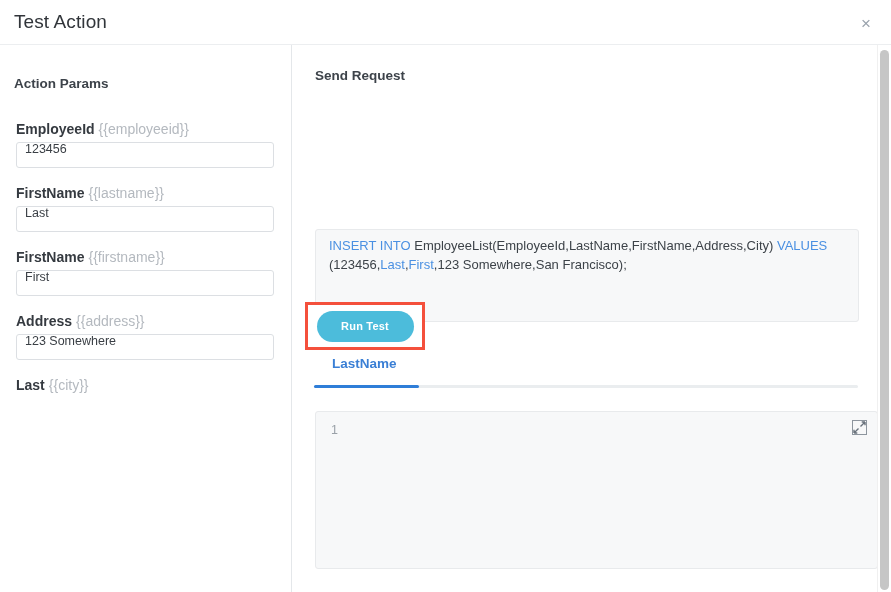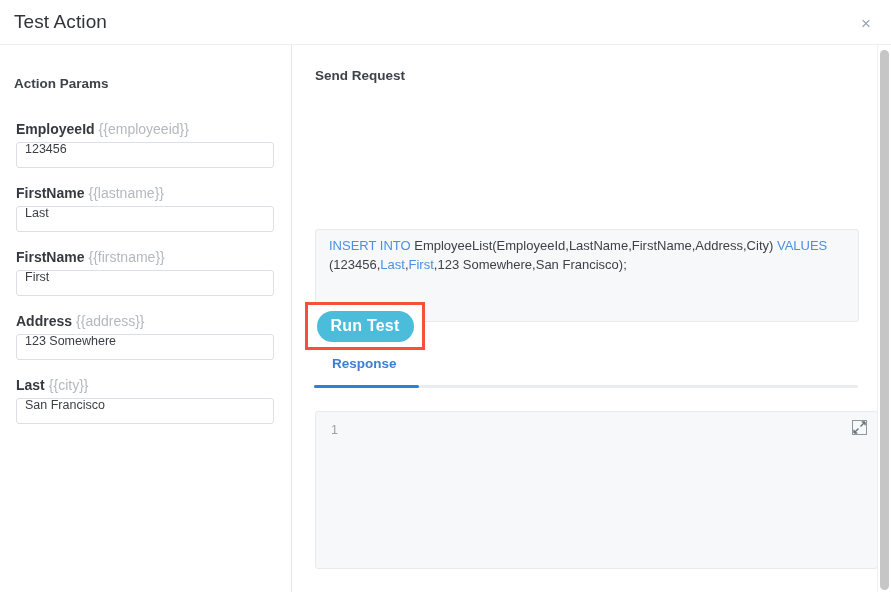--- a/index.html
+++ b/index.html
@@ -213,21 +213,21 @@
     align-items: center;
     justify-content: center;
   }
   .run-btn {
     width: 97px;
     height: 31px;
     border: none;
     border-radius: 16px;
     background: #4cbcdb;
     color: #ffffff;
-    font-size: 16px;
+    font-size: 11px;
     font-weight: bold;
     font-family: "Liberation Sans", sans-serif;
     cursor: pointer;
     letter-spacing: 0.2px;
   }
 
   
   .response-box {
     position: absolute;
     left: 22px;
@@ -320,21 +320,20 @@
           <div class="field-label">
             <span>Address</span><span class="field-token">{{address}}</span>
           </div>
           <input class="field-input" type="text" value="123 Somewhere" style="">
         </div>
 
         <div class="field-group">
           <div class="field-label">
             <span>Last</span><span class="field-token">{{city}}</span>
           </div>
-          <input class="field-input" type="text" value="San Francisco" style="">
         </div>
 
       </div>
     </div>
 
     <div class="right-panel">
 
       <div class="send-request-heading">Send Request</div>
 
 
@@ -342,21 +341,21 @@
         <div class="code-text">
           <span class="kw">INSERT INTO</span><span> EmployeeList(EmployeeId,LastName,FirstName,Address,City) </span><span class="kw">VALUES</span><span> (123456,</span><span class="tok">Last</span><span>,</span><span class="tok">First</span><span>,123 Somewhere,San Francisco);</span>
         </div>
       </div>
 
       <div class="run-wrap">
         <button class="run-btn">Run Test</button>
       </div>
 
       <div class="tab-strip response-tabs">
-        <div class="tab-label">Response</div>
+        <div class="tab-label">LastName</div>
         <div class="tab-rail"></div>
         <div class="tab-underline"></div>
       </div>
 
       <div class="response-box">
         <div class="line-no">1</div>
         <span class="expand-icon">
           <svg width="13" height="13" viewBox="0 0 13 13">
             <path d="M12 1 L7.5 5.5 M12 1 L12 4.3 M12 1 L8.7 1" stroke="#69727c" stroke-width="1.4" fill="none"></path>
             <path d="M1 12 L5.5 7.5 M1 12 L1 8.7 M1 12 L4.3 12" stroke="#69727c" stroke-width="1.4" fill="none"></path>

